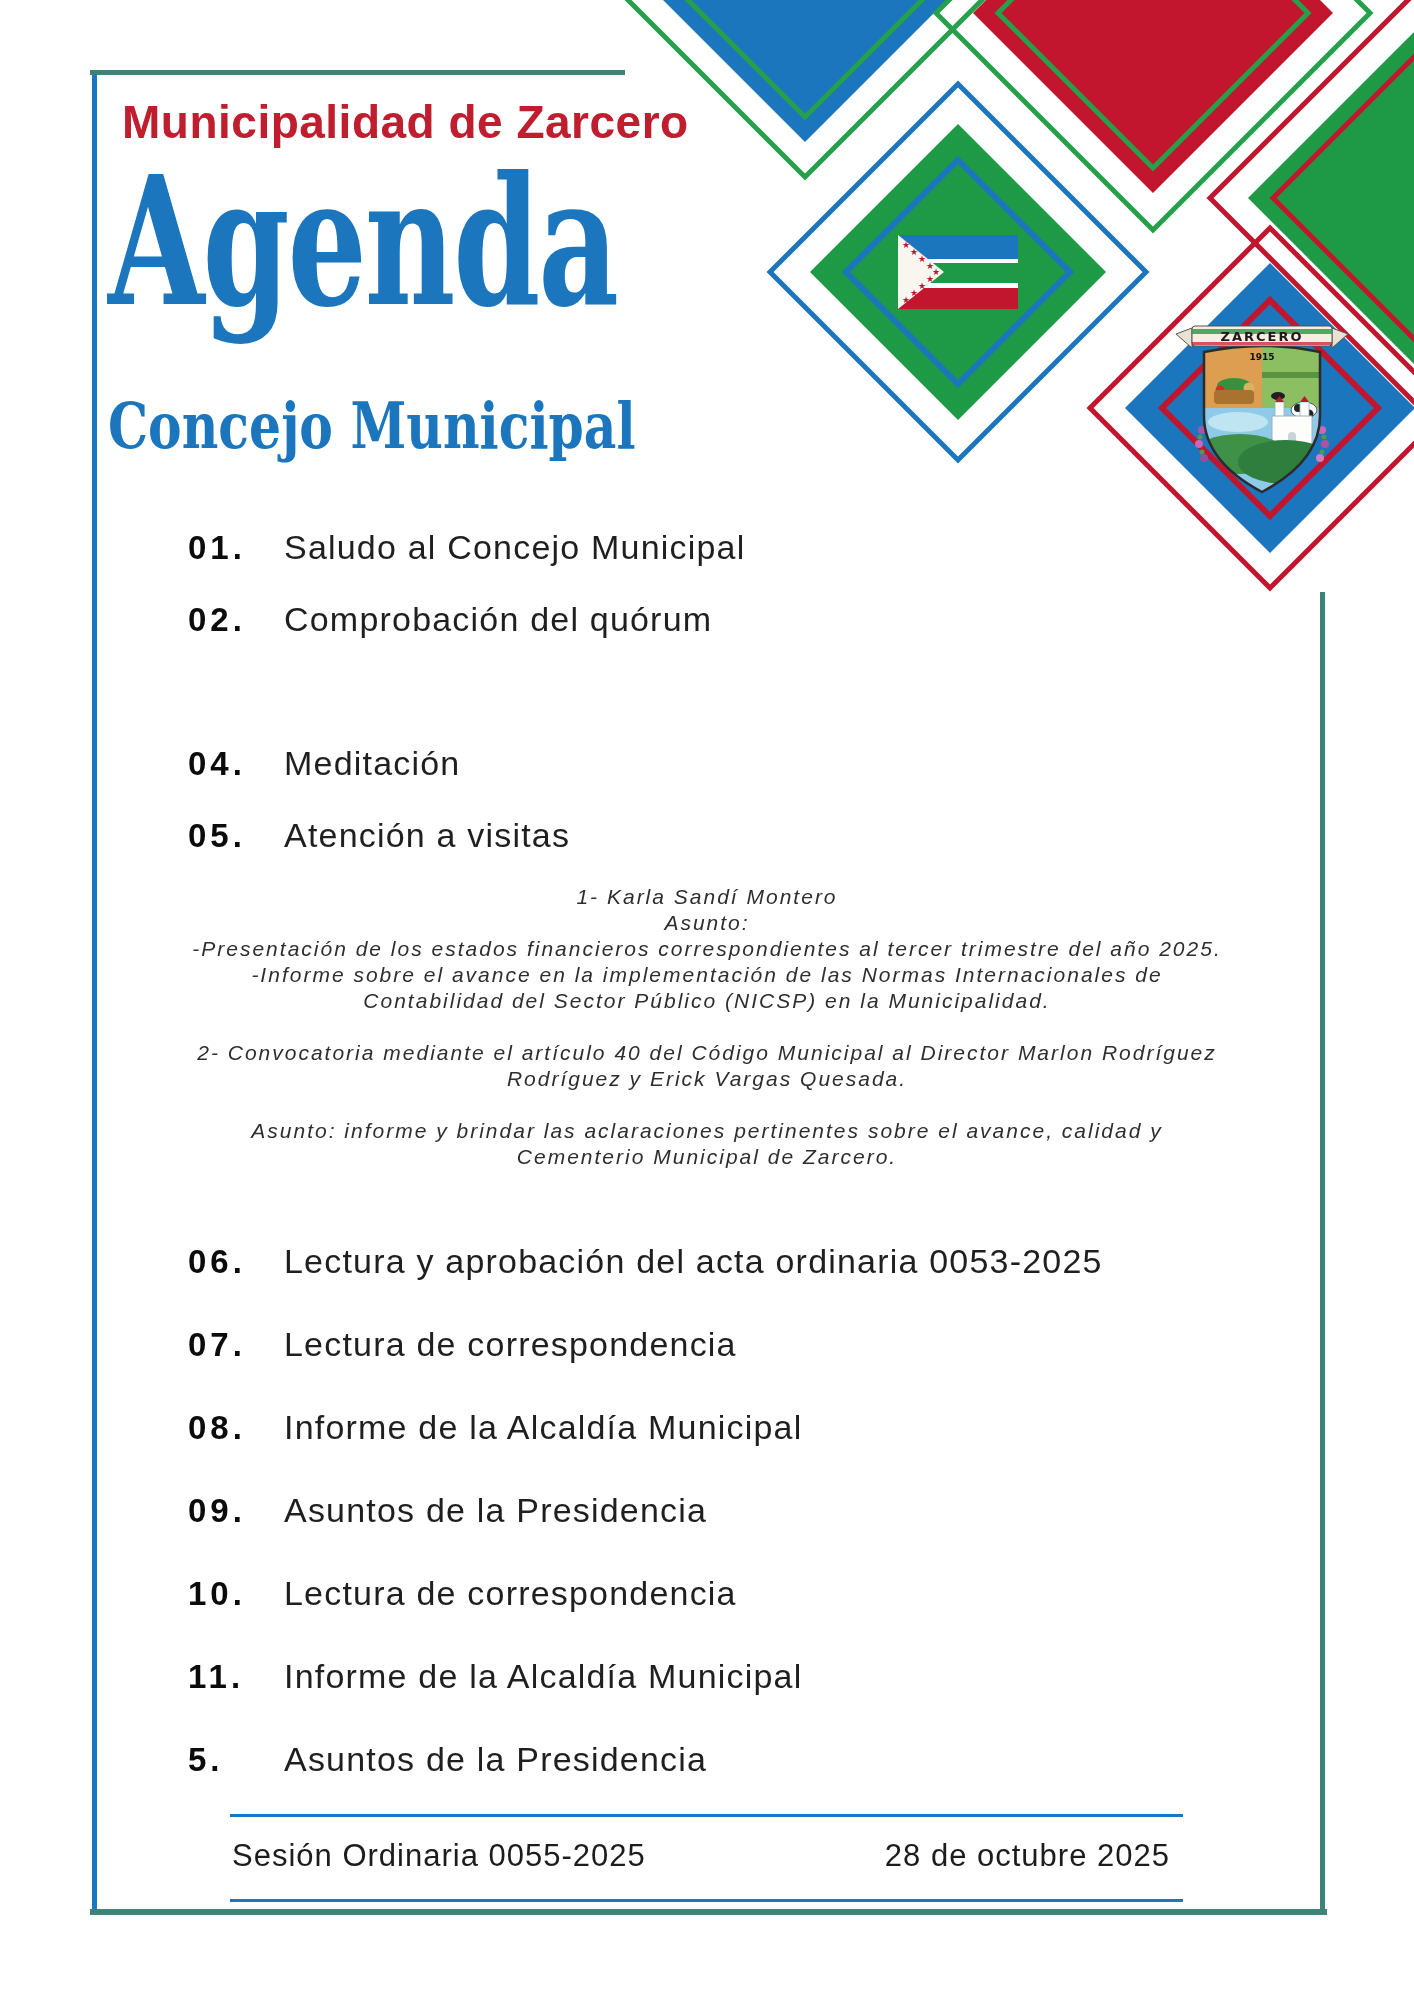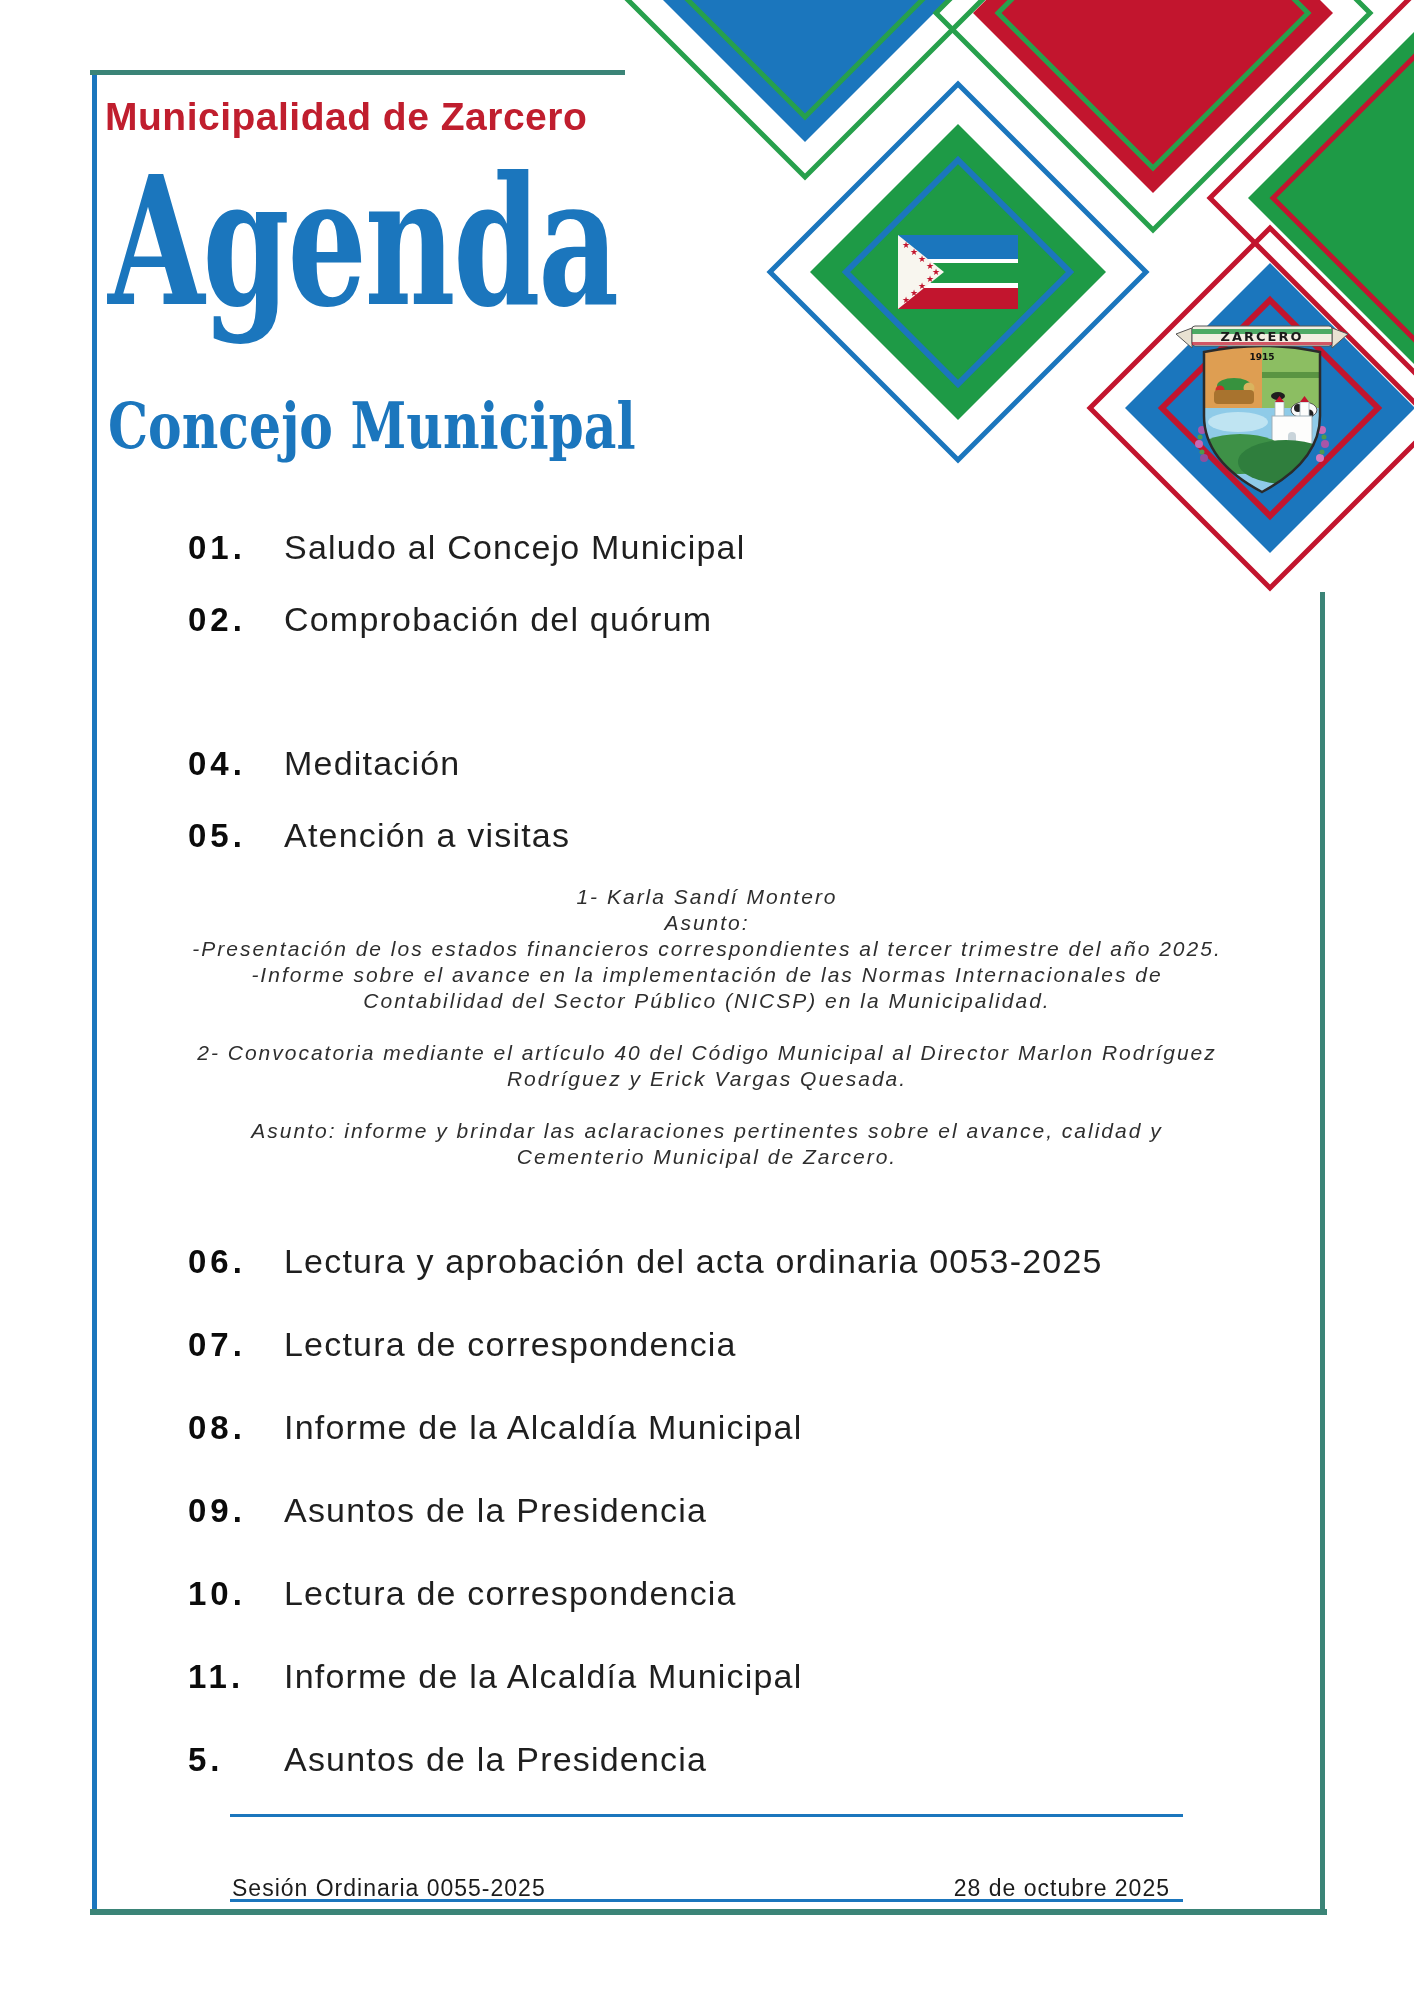--- a/index.html
+++ b/index.html
@@ -8,42 +8,42 @@
         font-family:"Liberation Sans",sans-serif;}
   .abs{position:absolute;}
 
   
   .b-left{left:92px;top:70px;width:5px;height:1845px;background:#1B76BD;}
   .b-top{left:90px;top:70px;width:535px;height:5px;background:#3B8477;}
   .b-right{left:1320px;top:592px;width:5px;height:1323px;background:#3B8477;}
   .b-bottom{left:90px;top:1909px;width:1237px;height:6px;background:#3B8477;}
 
   
-  .brand{left:105px;top:95px;font-size:39px;font-weight:700;color:#C01E2E;
+  .brand{left:122px;top:95px;font-size:46px;font-weight:700;color:#C01E2E;
          letter-spacing:.5px;white-space:nowrap;}
   .title{left:108px;top:153px;font-size:178px;line-height:1;font-family:"DejaVu Serif",serif;
          font-weight:700;color:#1B76BD;transform:scaleX(.70);transform-origin:0 0;
          letter-spacing:-3px;white-space:nowrap;}
   .subtitle{left:108px;top:395px;font-size:63px;line-height:1;font-family:"DejaVu Serif",serif;
          font-weight:700;color:#1B76BD;transform:scaleX(.80);transform-origin:0 0;
          white-space:nowrap;}
 
   
   .row{left:188px;height:44px;display:flex;align-items:flex-end;white-space:nowrap;}
   .row .num{flex:0 0 96px;font-weight:700;font-size:33px;letter-spacing:4px;color:#0B0B0B;}
   .row .label{font-size:34px;color:#1F1F1F;letter-spacing:1.2px;}
 
   
   .notes{left:91px;width:1232px;text-align:center;font-size:21px;line-height:26px;
          letter-spacing:2px;color:#2E2E2E;font-style:italic;}
 
   
   .fline{height:3px;background:#1B76BD;}
   .footer-row{left:232px;top:1838px;width:938px;display:flex;justify-content:space-between;
-              font-size:23px;color:#1C1C1C;letter-spacing:1px;margin-top:37px;}
+              font-size:31px;color:#1C1C1C;letter-spacing:1px;}
 
   .decor{left:0;top:0;pointer-events:none;}
   .decor text.star{font-family:"DejaVu Sans",sans-serif;}
   .emblem-banner-text{font-family:"DejaVu Sans",sans-serif;font-weight:700;}
 </style>
 </head>
 <body>
 
 <div class="page">
 

